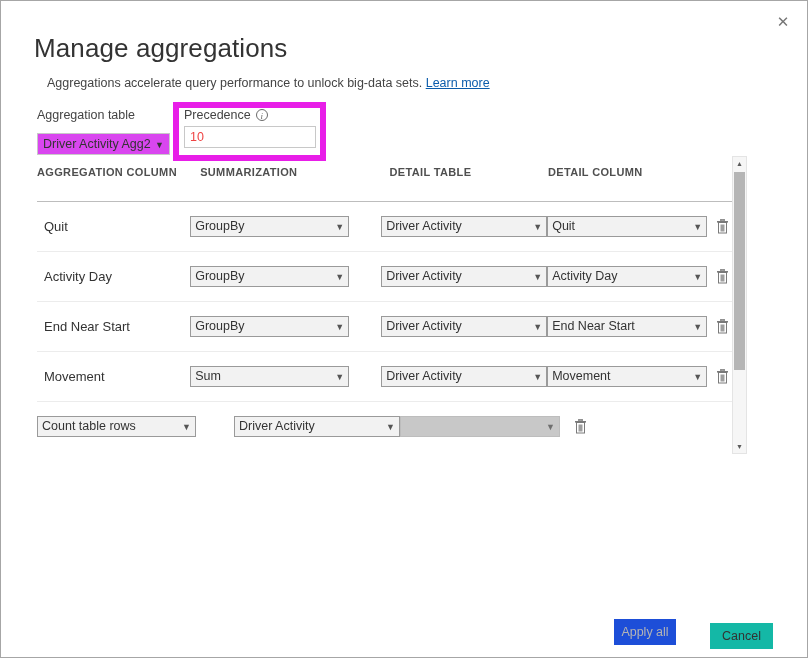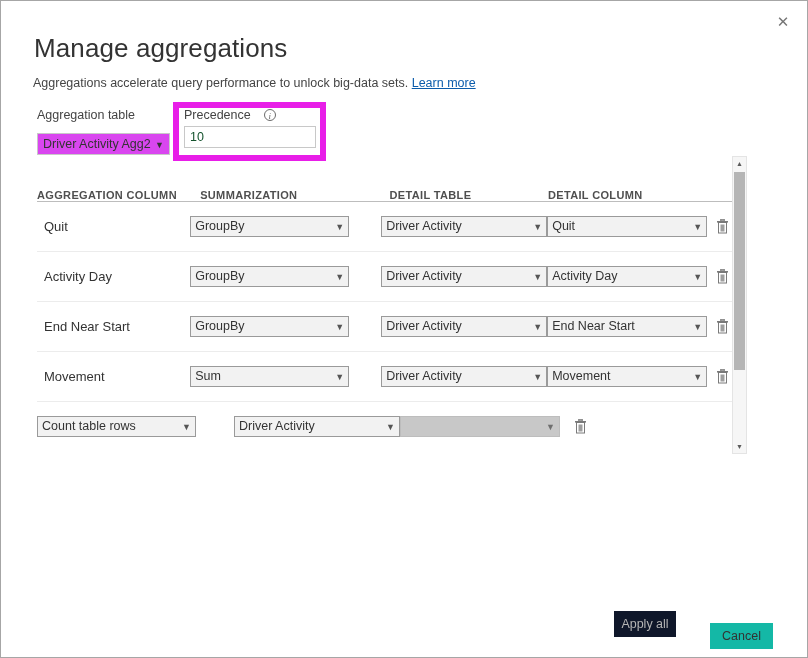--- a/index.html
+++ b/index.html
@@ -48,21 +48,21 @@
     top: 32px;
     font-size: 26px;
     color: #333333;
     letter-spacing: 0.1px;
     white-space: nowrap;
   }
 
   
   #subtitle {
     position: absolute;
-    left: 32px;
+    left: 46px;
     top: 75px;
     font-size: 12.5px;
     color: #444444;
     white-space: nowrap;
   }
   #subtitle .lnk {
     color: #0b5cab;
     text-decoration: underline;
     cursor: pointer;
   }
@@ -120,21 +120,21 @@
 
   #precedence-group {
     position: absolute;
     left: 183px;
     top: 107px;
     width: 132px;
   }
   #precedence-label-row {
     display: flex;
     align-items: center;
-    gap: 13px;
+    gap: 5px;
     margin-bottom: 4px;
   }
   #info-icon {
     width: 12px;
     height: 12px;
     border: 1px solid #6b6b6b;
     border-radius: 50%;
     color: #6b6b6b;
     font-size: 9px;
     line-height: 12px;
@@ -144,37 +144,37 @@
     display: inline-block;
     box-sizing: border-box;
   }
   #precedence-input {
     width: 132px;
     height: 22px;
     box-sizing: border-box;
     border: 1px solid #c8c8c8;
     background: #ffffff;
     font-size: 12.5px;
-    color: #14532d;
+    color: #ef4444;
     padding-left: 5px;
     font-family: "Liberation Sans", sans-serif;
     outline: none;
   }
 
   
   #agg-table {
     position: absolute;
     left: 36px;
     top: 165px;
     width: 696px;
   }
   #table-head {
     display: flex;
     height: 35px;
-    align-items: flex-end;
+    align-items: flex-start;
     border-bottom: 1px solid #bdbdbd;
   }
   #table-head .th {
     font-size: 11px;
     color: #4f4f4f;
     font-weight: bold;
     letter-spacing: 0.35px;
     white-space: nowrap;
   }
   .c1 { width: 171px; }
@@ -295,23 +295,23 @@
     font-size: 12.5px;
     display: flex;
     align-items: center;
     justify-content: center;
     font-family: "Liberation Sans", sans-serif;
     cursor: pointer;
     border: none;
   }
   #apply-all-btn {
     right: 131px;
-    bottom: 12px;
+    bottom: 4px;
     width: 62px;
-    background: #0f172a;
+    background: #1d4ed8;
     color: #b4b4b4;
     cursor: default;
   }
   #cancel-btn {
     right: 34px;
     bottom: 0;
     width: 63px;
     background: #14b8a6;
     color: #333333;
   }

